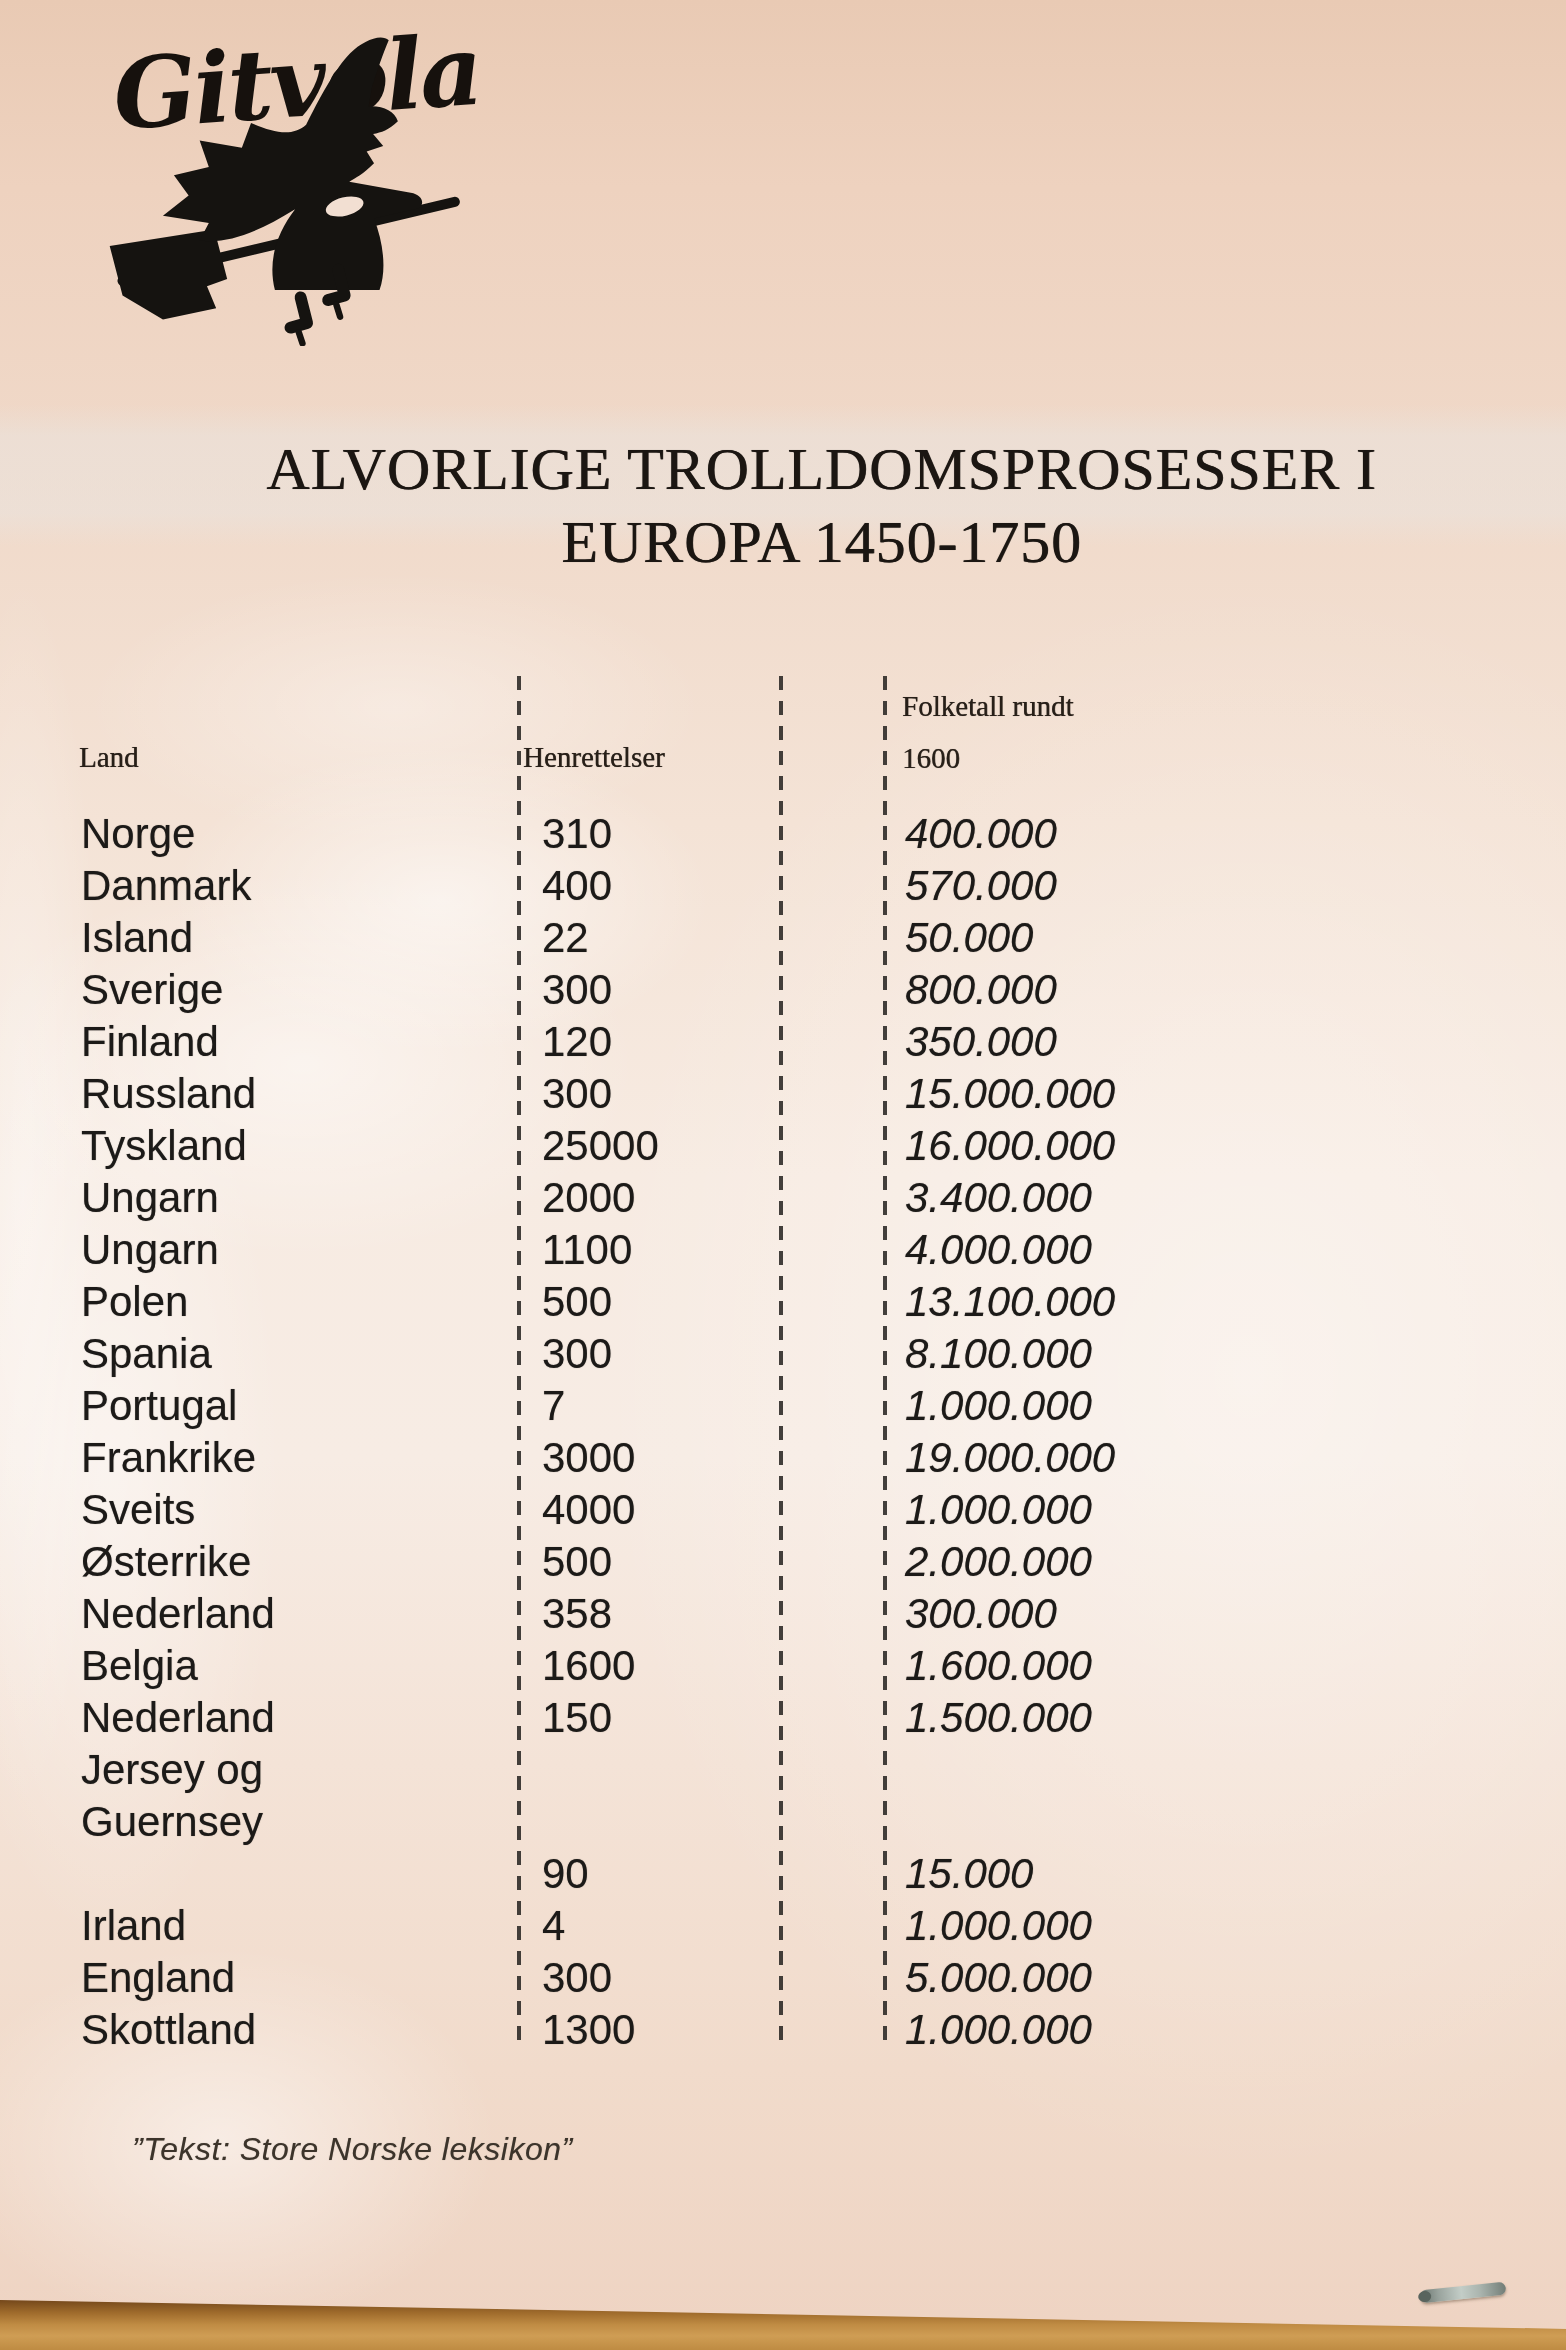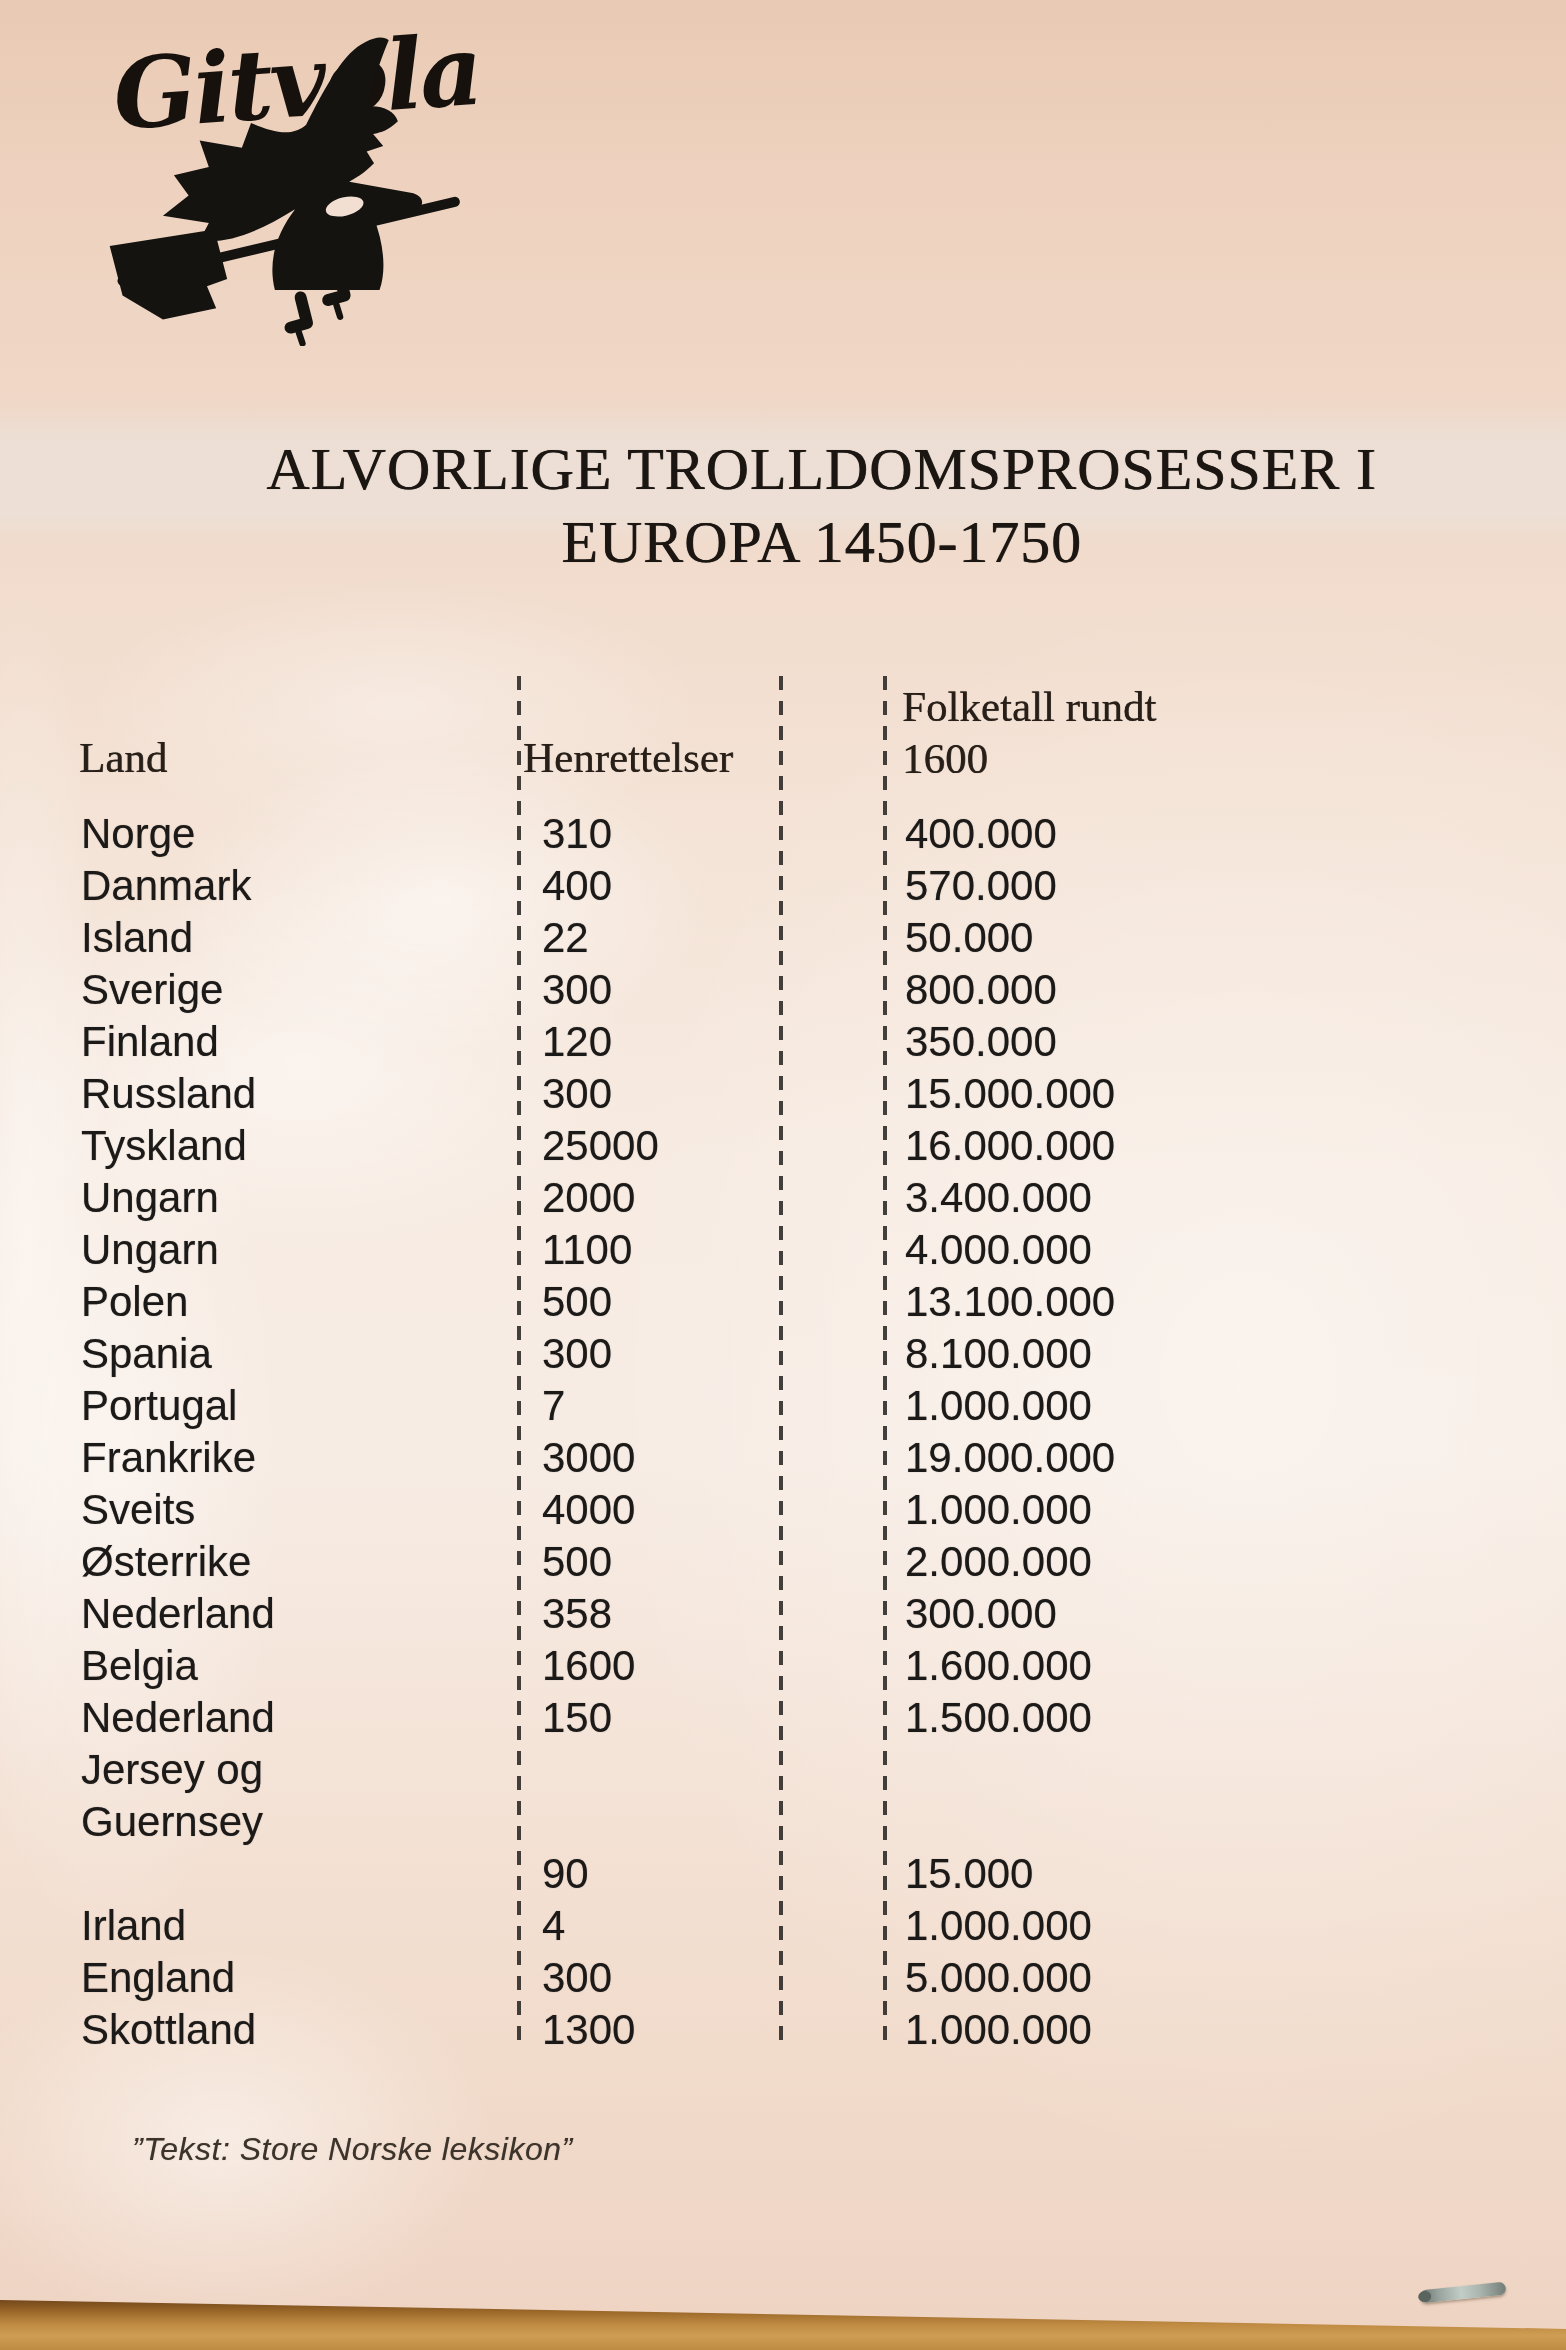--- a/index.html
+++ b/index.html
@@ -30,21 +30,21 @@
              letter-spacing:-3px;fill:#16110d;}
 
   
   .title{position:absolute;left:0;top:433px;width:1567px;text-align:center;
          font-family:"Liberation Serif",serif;font-weight:400;color:#1b1612;
          font-size:60px;line-height:73px;letter-spacing:0.9px;
          text-shadow:0.6px 0 0 rgba(27,22,18,.85), 0 0 0.9px rgba(27,22,18,.4);padding-left:38px;}
 
   
   .th{position:absolute;font-family:"Liberation Serif",serif;color:#271f18;
-      font-size:43px;line-height:51px;
+      font-size:29px;line-height:51px;
       text-shadow:0.4px 0 0 rgba(39,31,24,.7), 0 0 0.9px rgba(39,31,24,.35);}
   .h-land{left:79px;top:732px;}
   .h-hen{left:523px;top:732px;}
   .h-folk1{left:902px;top:681px;}
   .h-folk2{left:902px;top:733px;}
 
   
   .dash{position:absolute;top:676px;height:1374px;width:3.7px;
         background:repeating-linear-gradient(180deg,#2a2724 0 13.8px,transparent 13.8px 25px);
         opacity:.88;}
@@ -52,21 +52,21 @@
   .dash-2{left:779px;}
   .dash-3{left:883px;}
 
   
   .rows{position:absolute;left:0;top:808px;width:1539px;}
   .row{position:relative;height:52px;}
   .row span{position:absolute;top:0;font-size:42px;line-height:52px;color:#1c1a18;
             text-shadow:0 0 0.9px rgba(30,25,20,.5);white-space:nowrap;}
   .c-country{left:81px;}
   .c-exec{left:542px;}
-  .c-pop{left:905px;}
+  .c-pop{left:905px;font-style:italic;}
 
   
   .credit{position:absolute;left:88px;top:2129px;font-size:32px;line-height:40px;
           font-style:italic;color:#3c342b;letter-spacing:0.5px;
           text-shadow:0 0 0.9px rgba(60,52,43,.4);margin-left:44px;}
 
   
   .wood{position:absolute;left:0;top:2282px;width:1567px;height:69px;
         clip-path:polygon(0 26%,100% 68%,100% 100%,0 100%);
         background:linear-gradient(180deg,#4c2e13 0%,#6f4419 24%,#a06c2c 45%,

